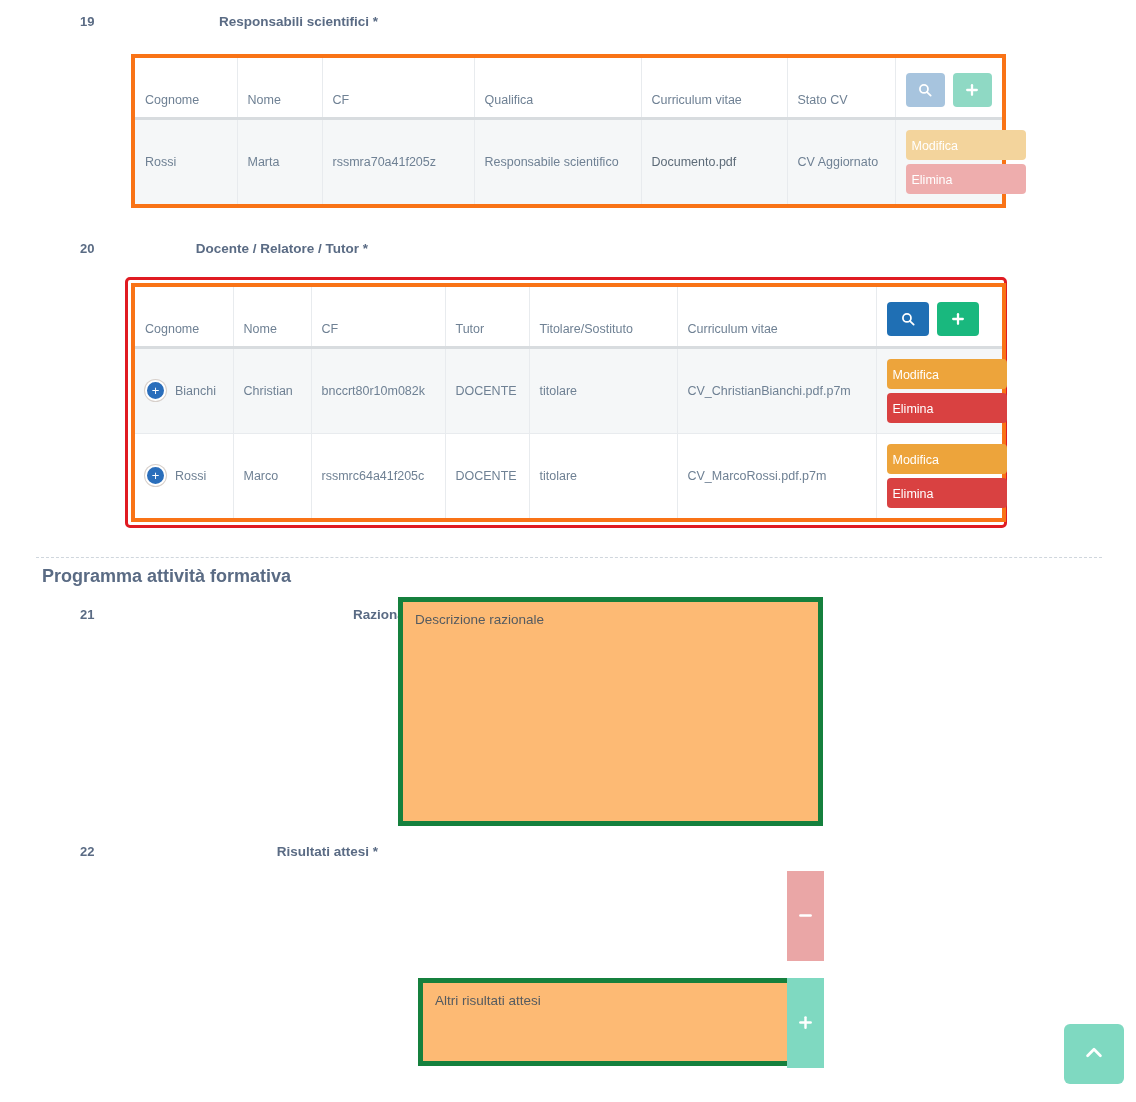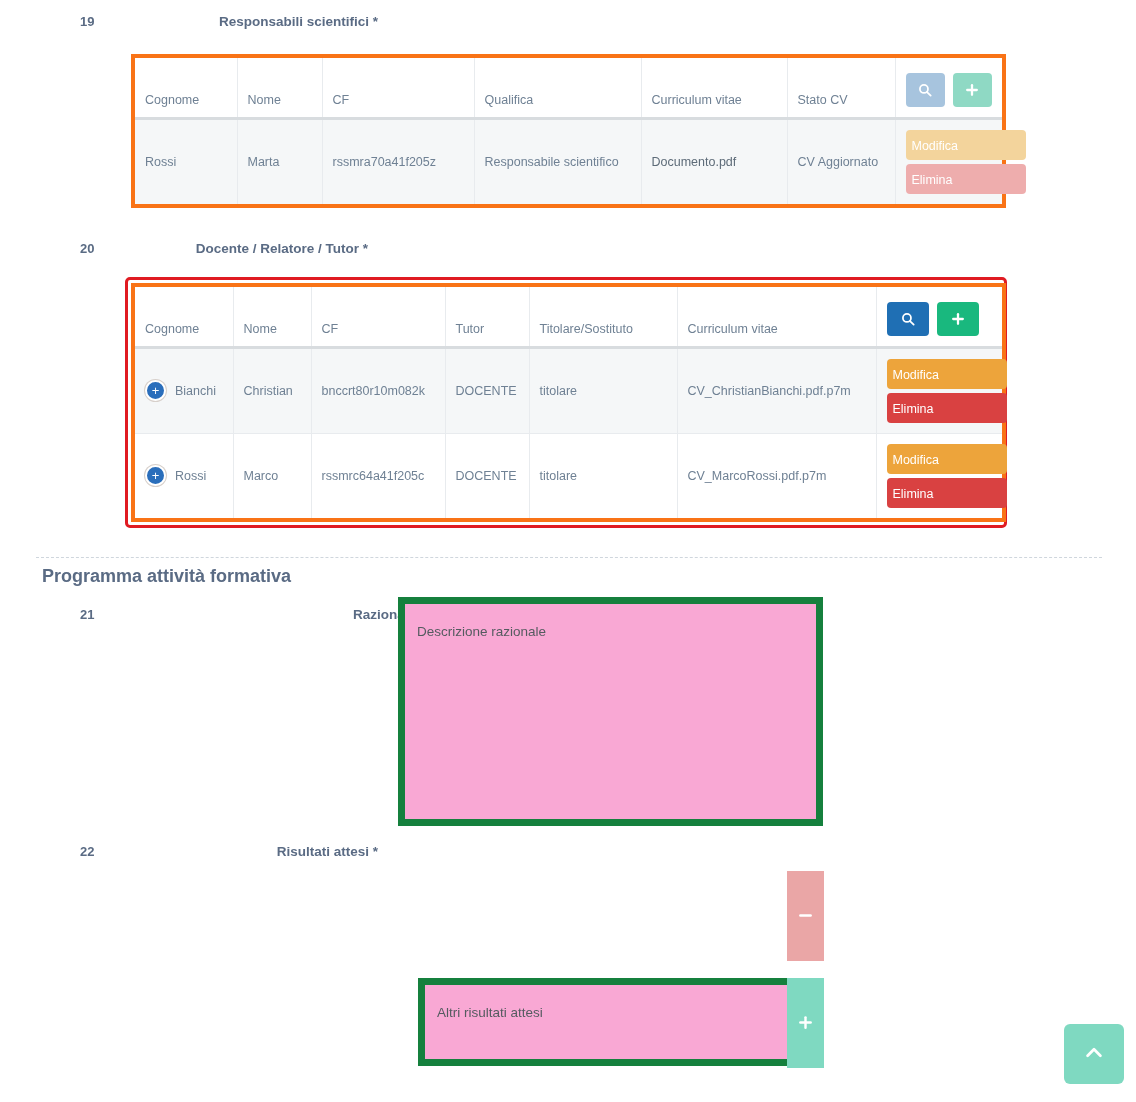--- a/index.html
+++ b/index.html
@@ -110,26 +110,26 @@
     border-top: 1px dashed #cfd6dd;
   }
   .section-title {
     position: absolute;
     font-size: 18px; font-weight: bold; color: #5a6b84;
   }
 
   
   .ta {
     position: absolute;
-    background: #f9a8d4;
-    border: 7px solid #15803d;
+    background: #fdba74;
+    border: 5px solid #15803d;
     color: #555b60;
     font-size: 13.5px;
     font-family: "Liberation Sans", sans-serif;
-    padding: 20px 12px;
+    padding: 10px 12px;
     resize: none;
     outline: none;
   }
   .ta::placeholder { color: #555b60; opacity: 1; }
   .side-btn {
     position: absolute;
     display: flex; align-items: center; justify-content: center;
     border: none; cursor: pointer; color: #ffffff;
     font-size: 20px; line-height: 1;
   }

